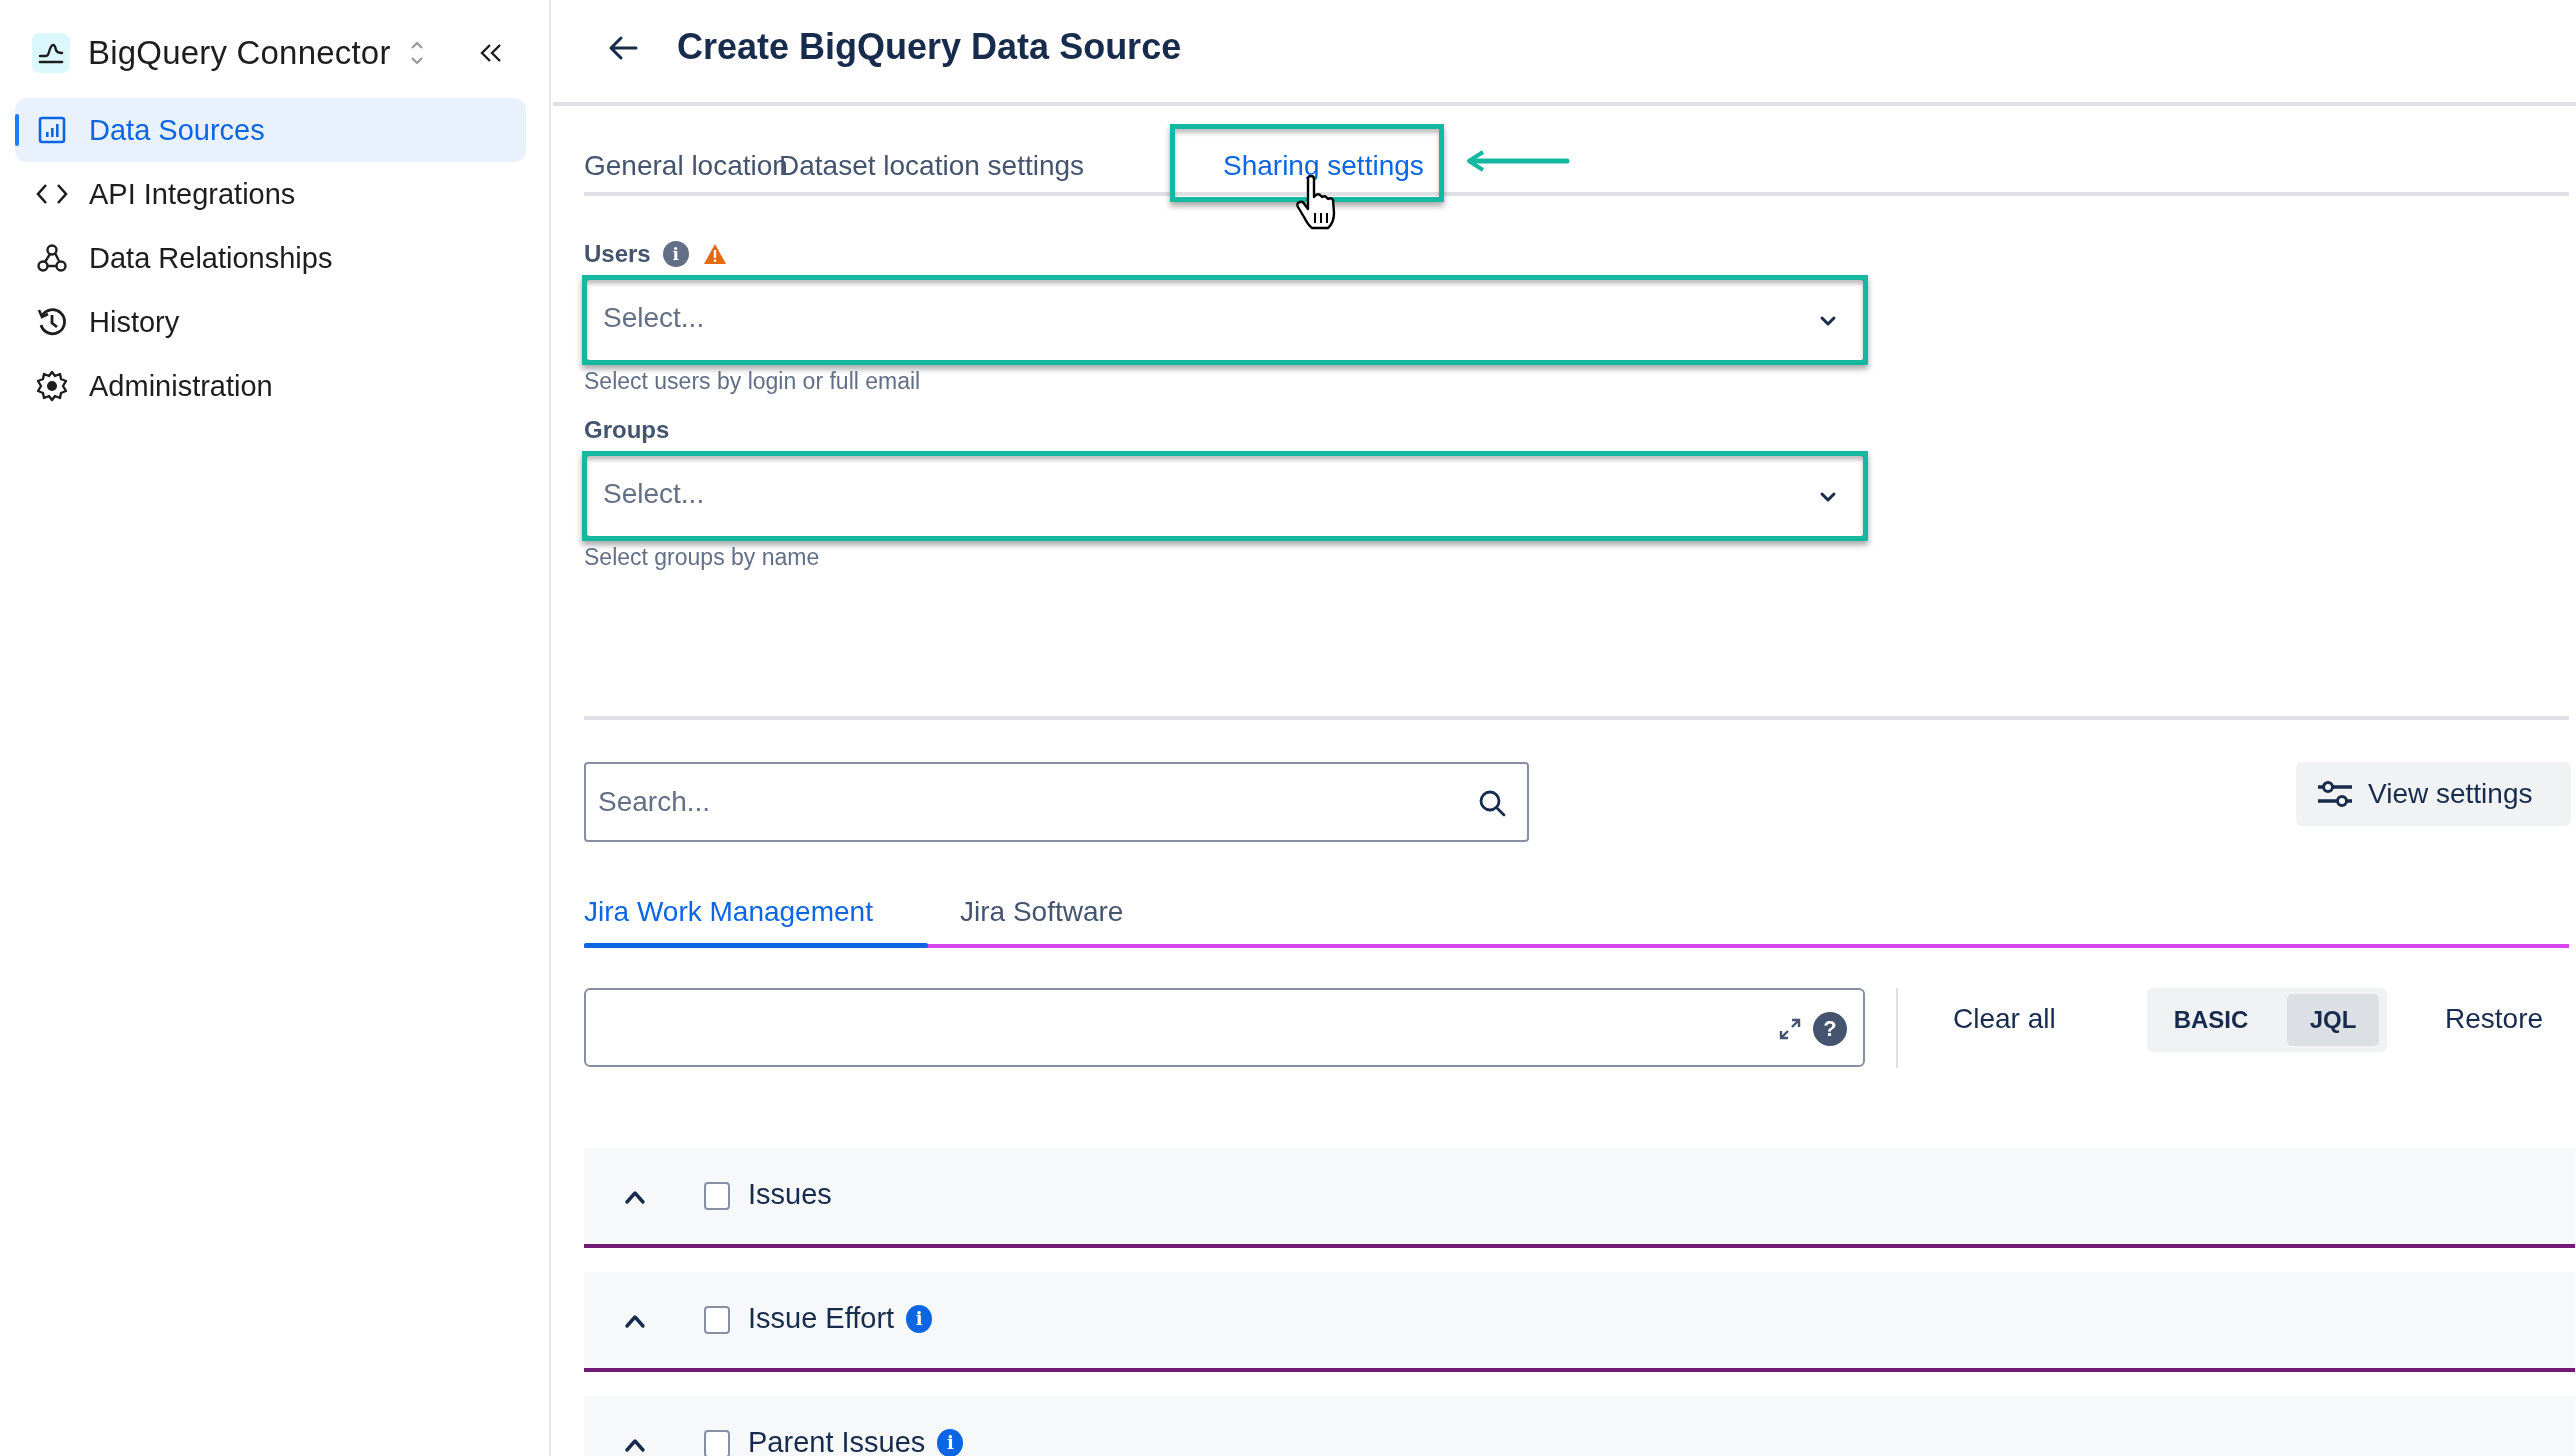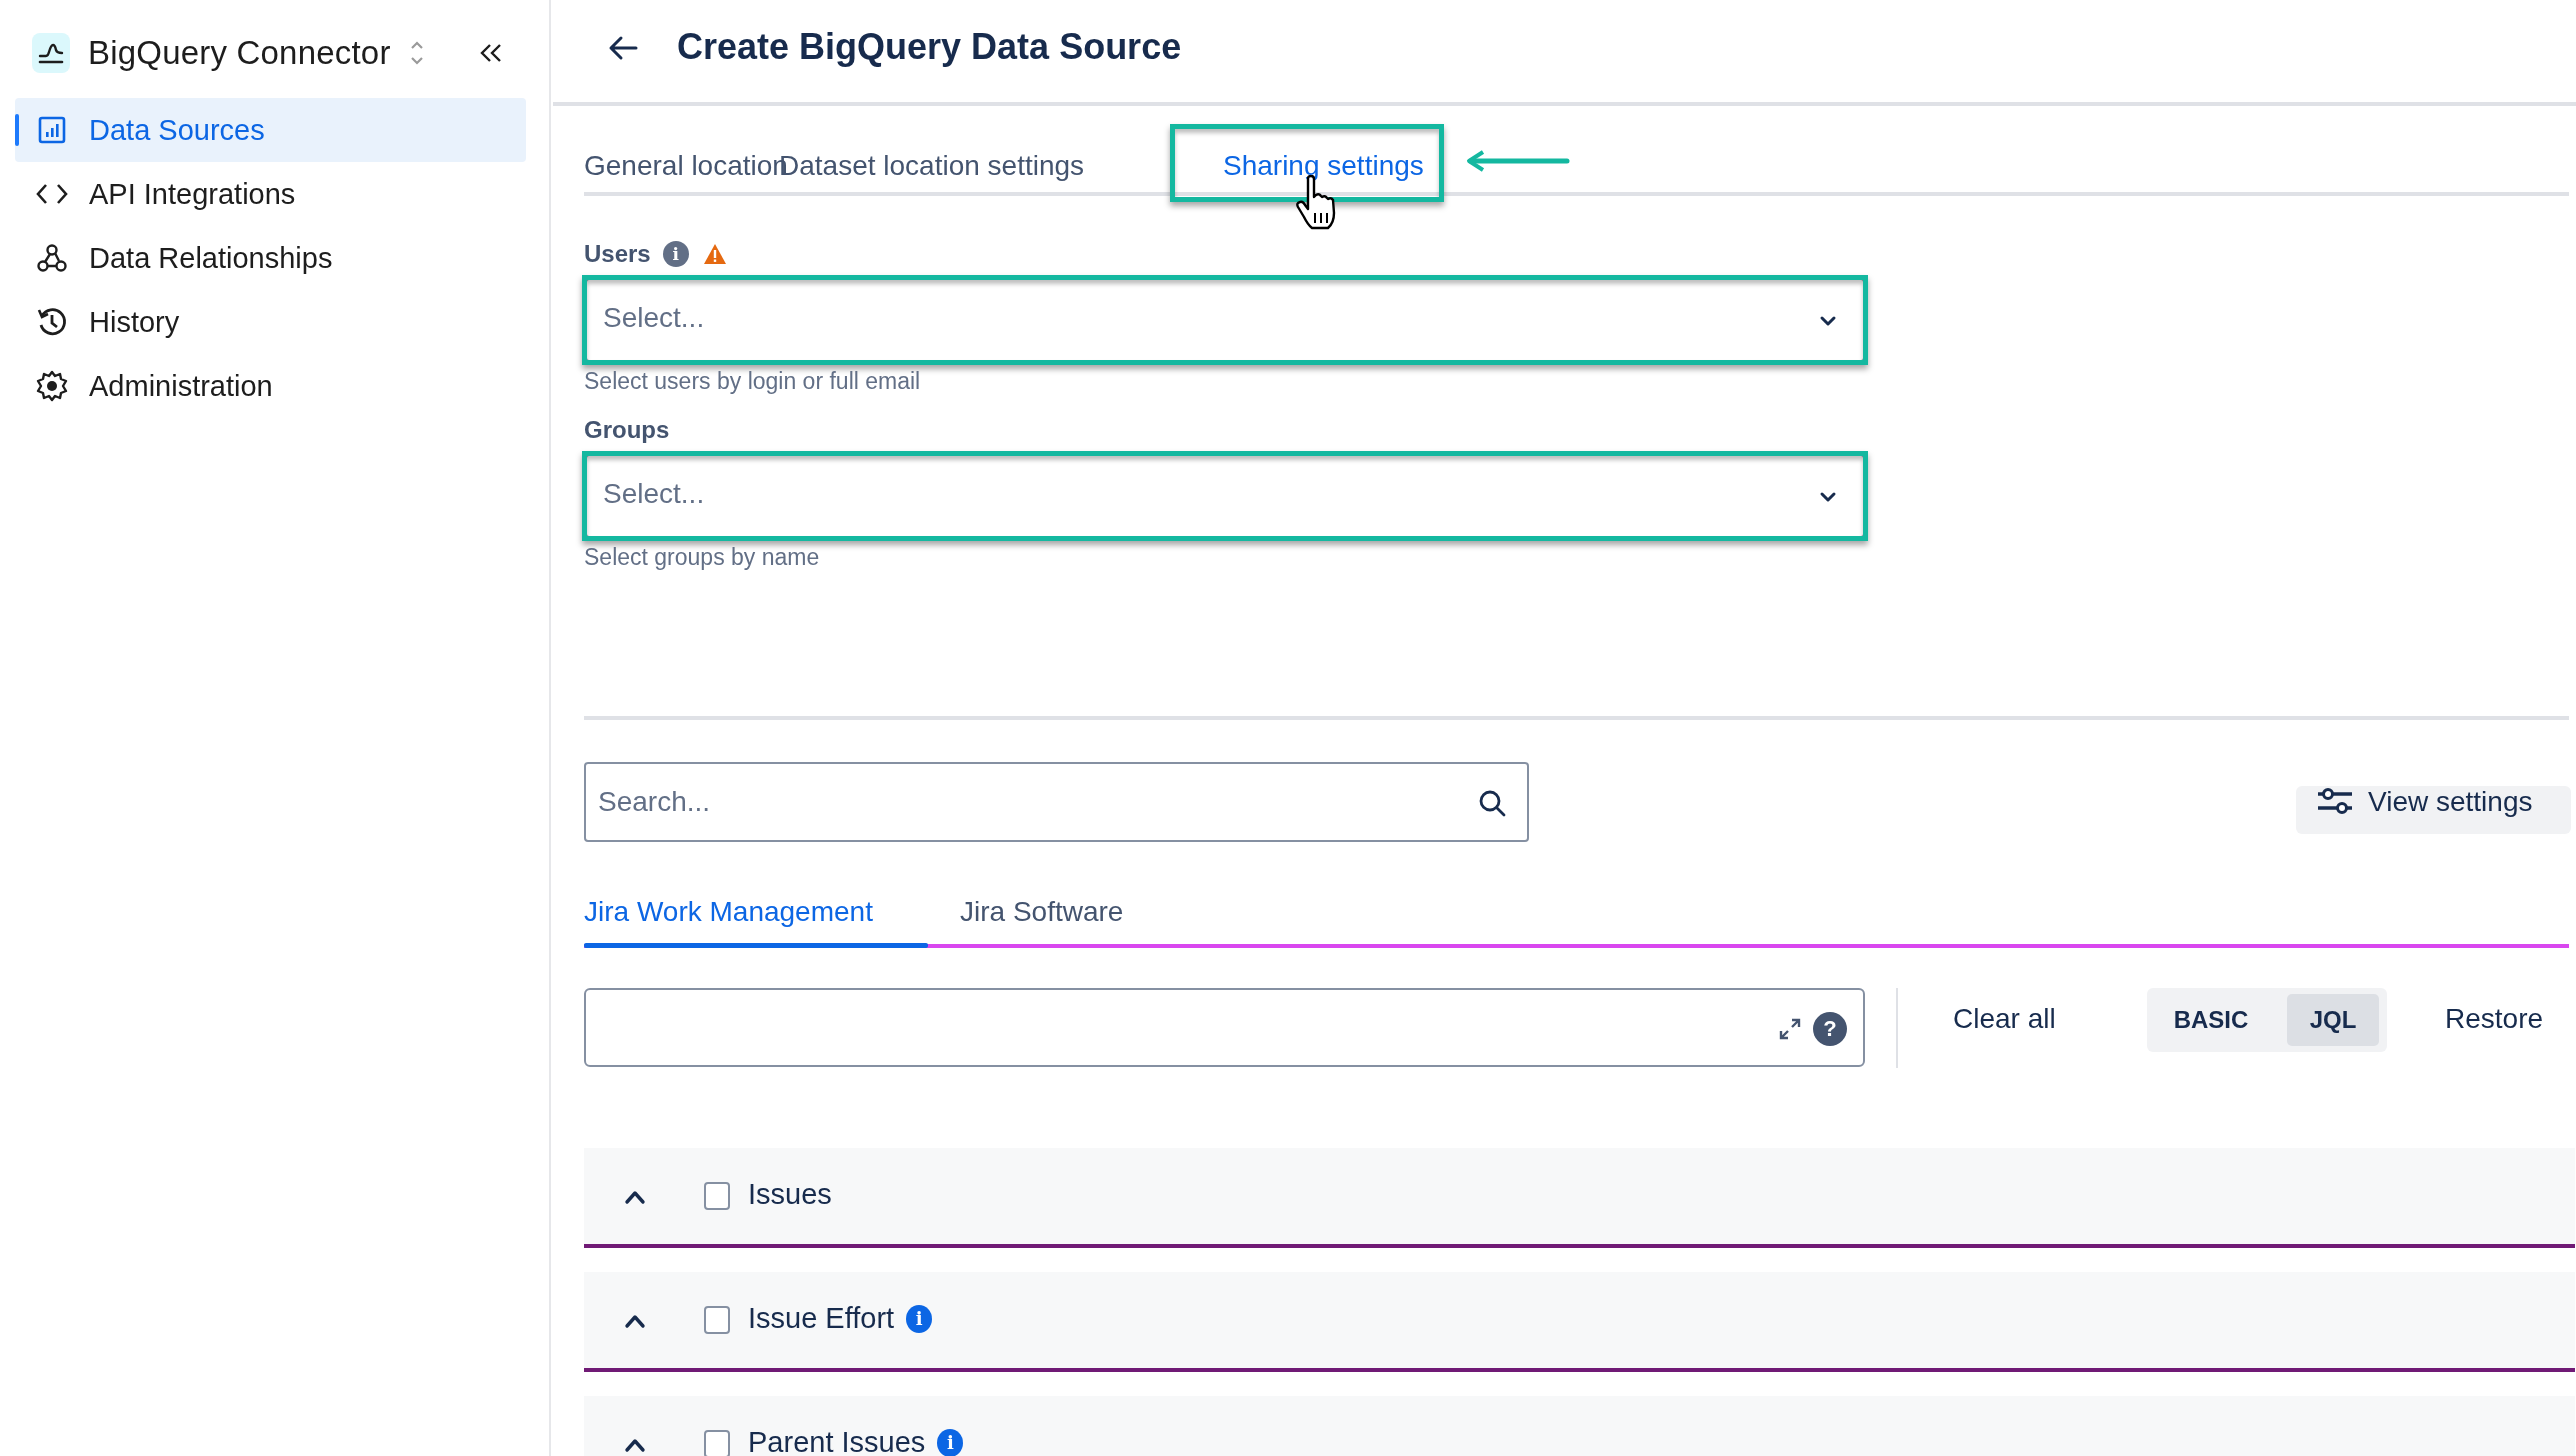--- a/index.html
+++ b/index.html
@@ -8,21 +8,21 @@
 
   
   .sidebar { position: absolute; left: 0; top: 0; width: 551px; height: 1456px; border-right: 2px solid #E6E7EA; background: #fff; }
   .app-header { position: absolute; left: 32px; top: 32px; height: 42px; display: flex; align-items: center; width: 490px; }
   .app-logo { width: 38px; height: 40px; border-radius: 8px; background: #DBF8FC; display: flex; align-items: center; justify-content: center; }
   .app-title { font-size: 33px; color: #1D1D1D; margin-left: 18px; letter-spacing: 0.2px; }
   .app-switch { margin-left: 18px; display: flex; align-items: center; }
   .collapse-btn { position: absolute; left: 446px; top: 0; height: 42px; display: flex; align-items: center; }
 
   .nav { position: absolute; left: 15px; top: 98px; width: 511px; }
-  .nav-item { position: relative; height: 64px; display: flex; align-items: center; padding-left: 20px; border-radius: 4px; margin-bottom: 0; }
+  .nav-item { position: relative; height: 64px; display: flex; align-items: center; padding-left: 20px; border-radius: 12px; margin-bottom: 0; }
   .nav-item + .nav-item { margin-top: 0; }
   .nav-item.active { background: #E9F2FC; }
   .nav-item.active::before { content: ""; position: absolute; left: 0; top: 16px; width: 4px; height: 32px; background: #1D7AFC; border-radius: 2px; }
   .nav-icon { width: 34px; height: 34px; display: flex; align-items: center; justify-content: center; }
   .nav-label { font-size: 29px; color: #1D1D1D; margin-left: 20px; }
   .nav-item.active .nav-label { color: #0C66E4; }
 
   
   .main { position: absolute; left: 553px; top: 0; right: 0; height: 1456px; }
   .page-header { position: absolute; left: 0; top: 0; right: 0; height: 106px; border-bottom: 4px solid #DFE1E6; }
@@ -41,21 +41,21 @@
   .select-placeholder { position: absolute; left: 16px; top: 22px; font-size: 28px; color: #626F86; }
   .select-chevron { position: absolute; right: 24px; top: 30px; width: 22px; height: 22px; }
   .helper { position: absolute; left: 31px; font-size: 23px; color: #626F86; }
 
   .section-divider { position: absolute; left: 31px; right: 7px; top: 716px; height: 4px; background: #DFE1E6; }
 
   .search-box { position: absolute; left: 31px; top: 762px; width: 945px; height: 80px; border: 2px solid #8590A2; border-radius: 4px; background: #fff; }
   .search-placeholder { position: absolute; left: 12px; top: 22px; font-size: 28px; color: #626F86; }
   .search-icon { position: absolute; right: 20px; top: 24px; width: 30px; height: 30px; }
 
-  .view-settings { position: absolute; left: 1743px; top: 786px; width: 275px; height: 48px; background: #F1F2F4; border-radius: 6px; display: flex; padding-left: 20px; }
+  .view-settings { position: absolute; left: 1743px; top: 762px; width: 275px; height: 64px; background: #F1F2F4; border-radius: 6px; display: flex; align-items: center; padding-left: 20px; }
   .view-settings-label { font-size: 28px; color: #172B4D; margin-left: 14px; }
 
   .product-tabs { position: absolute; left: 31px; top: 888px; right: 7px; height: 60px; border-bottom: 4px solid #d946ef; }
   .ptab { position: absolute; top: 8px; font-size: 28px; color: #44546F; white-space: nowrap; }
   .ptab.active { color: #0C66E4; }
   .ptab-underline { position: absolute; left: 0; bottom: -4px; width: 344px; height: 5px; background: #0C66E4; border-radius: 2px; }
 
   .jql-box { position: absolute; left: 31px; top: 988px; width: 1281px; height: 79px; border: 2px solid #8590A2; border-radius: 6px; background: #fff; }
   .expand-icon { position: absolute; right: 60px; top: 26px; width: 26px; height: 26px; }
   .help-icon { position: absolute; right: 16px; top: 22px; width: 34px; height: 34px; border-radius: 50%; background: #44546F; color: #fff; font-size: 22px; font-weight: bold; display: flex; align-items: center; justify-content: center; }

